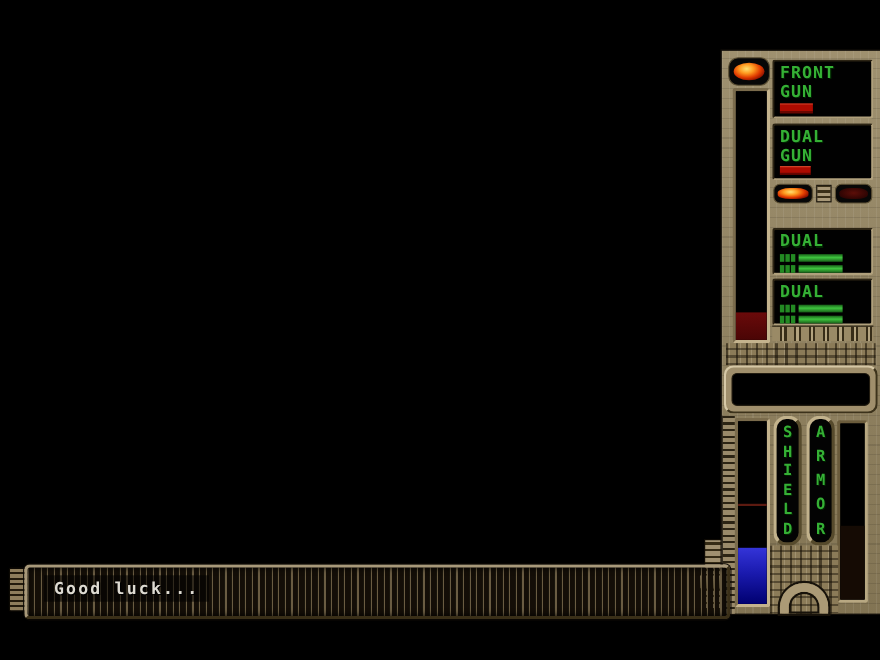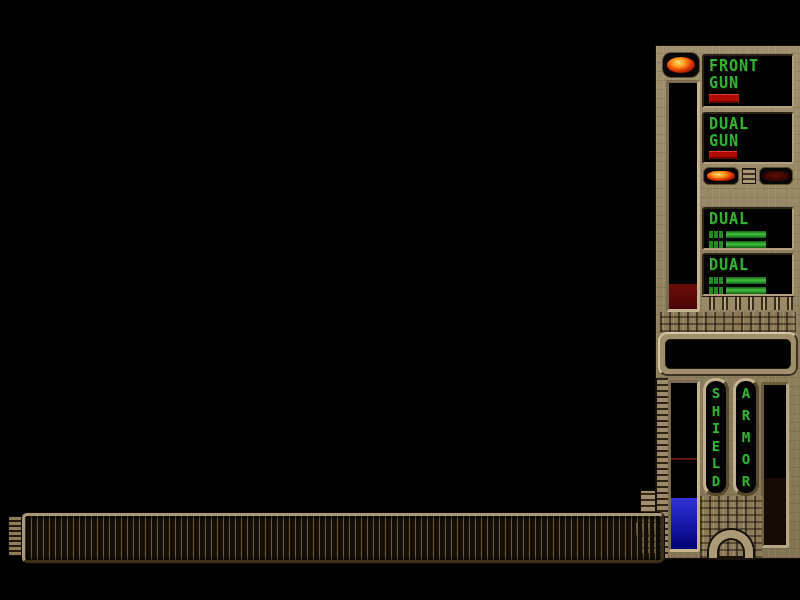--- a/index.html
+++ b/index.html
@@ -219,15 +219,16 @@
     </div>
 
     <div class="abs circuit" style="left:44px;top:450px;width:62px;height:62px;">
       <div class="arch abs" style="left:50%;bottom:0;transform:translateX(-50%);"></div>
     </div>
   </div>
 
   <div class="msgbar">
     <div class="msg-bracket"></div>
     <div class="msg-frame"></div>
+    <div class="msg-text">Good luck...</div>
   </div>
 
 </div>
 
 </body></html>

